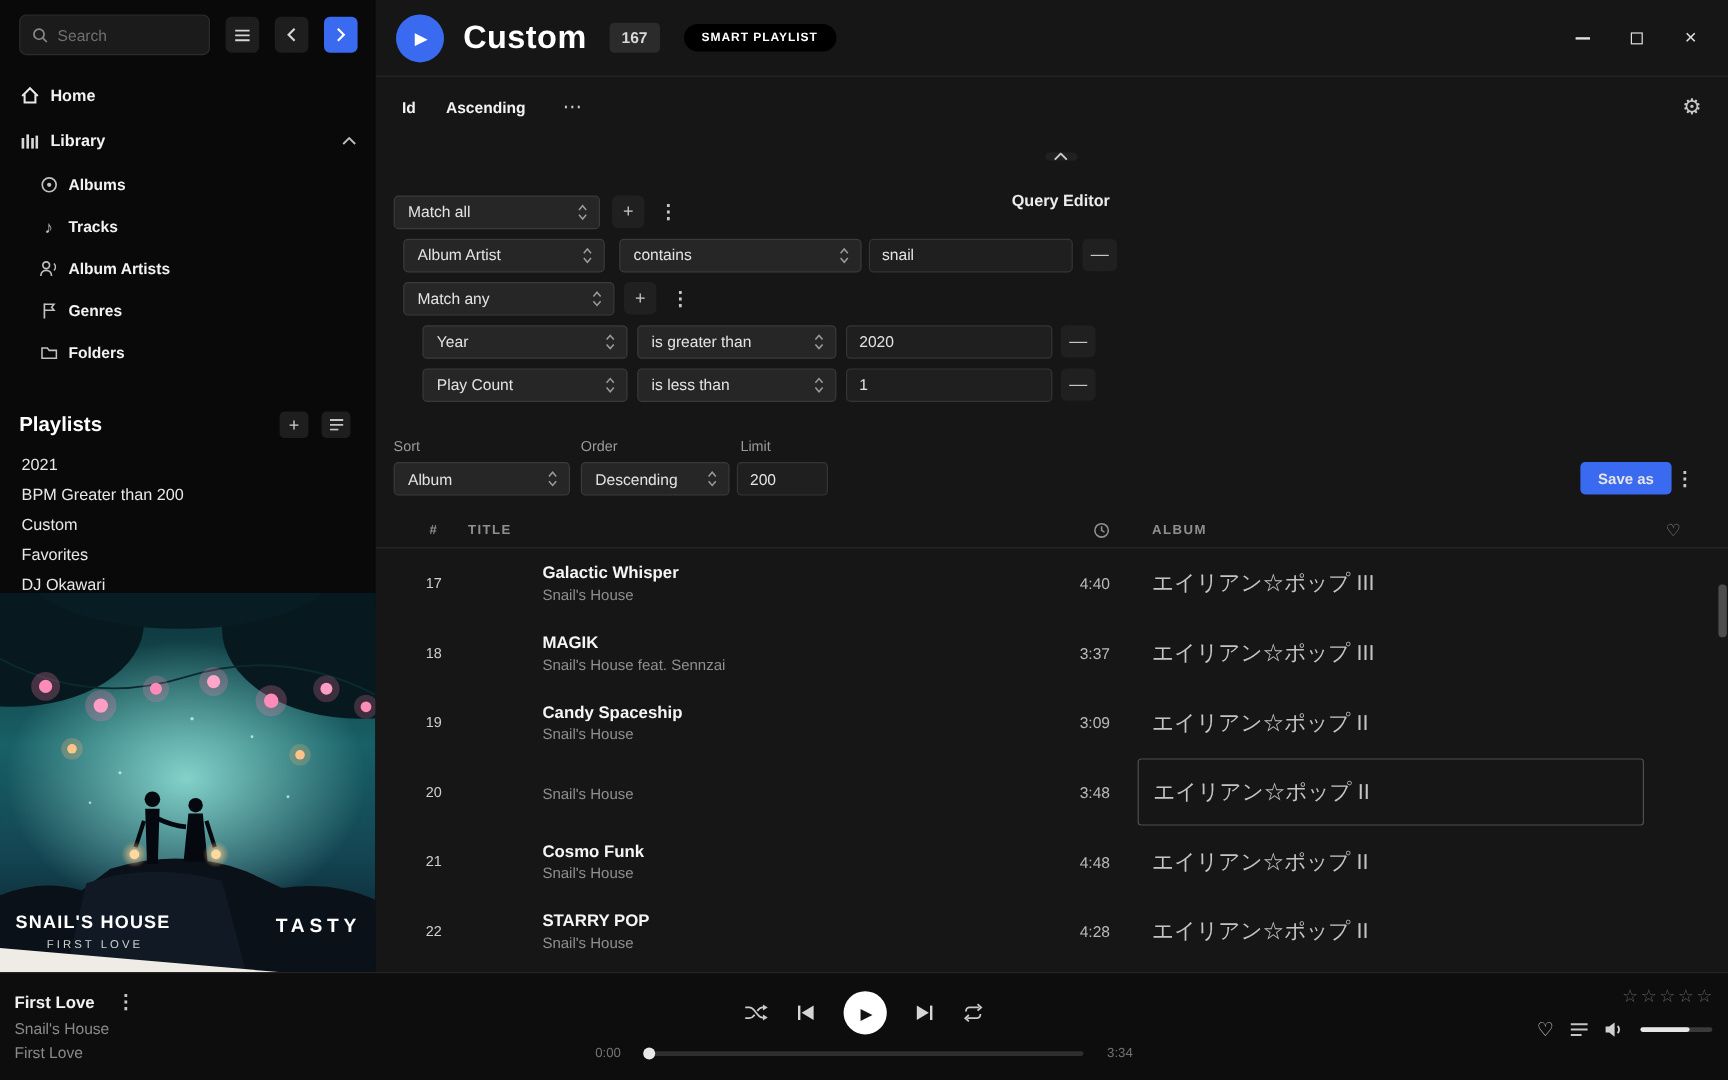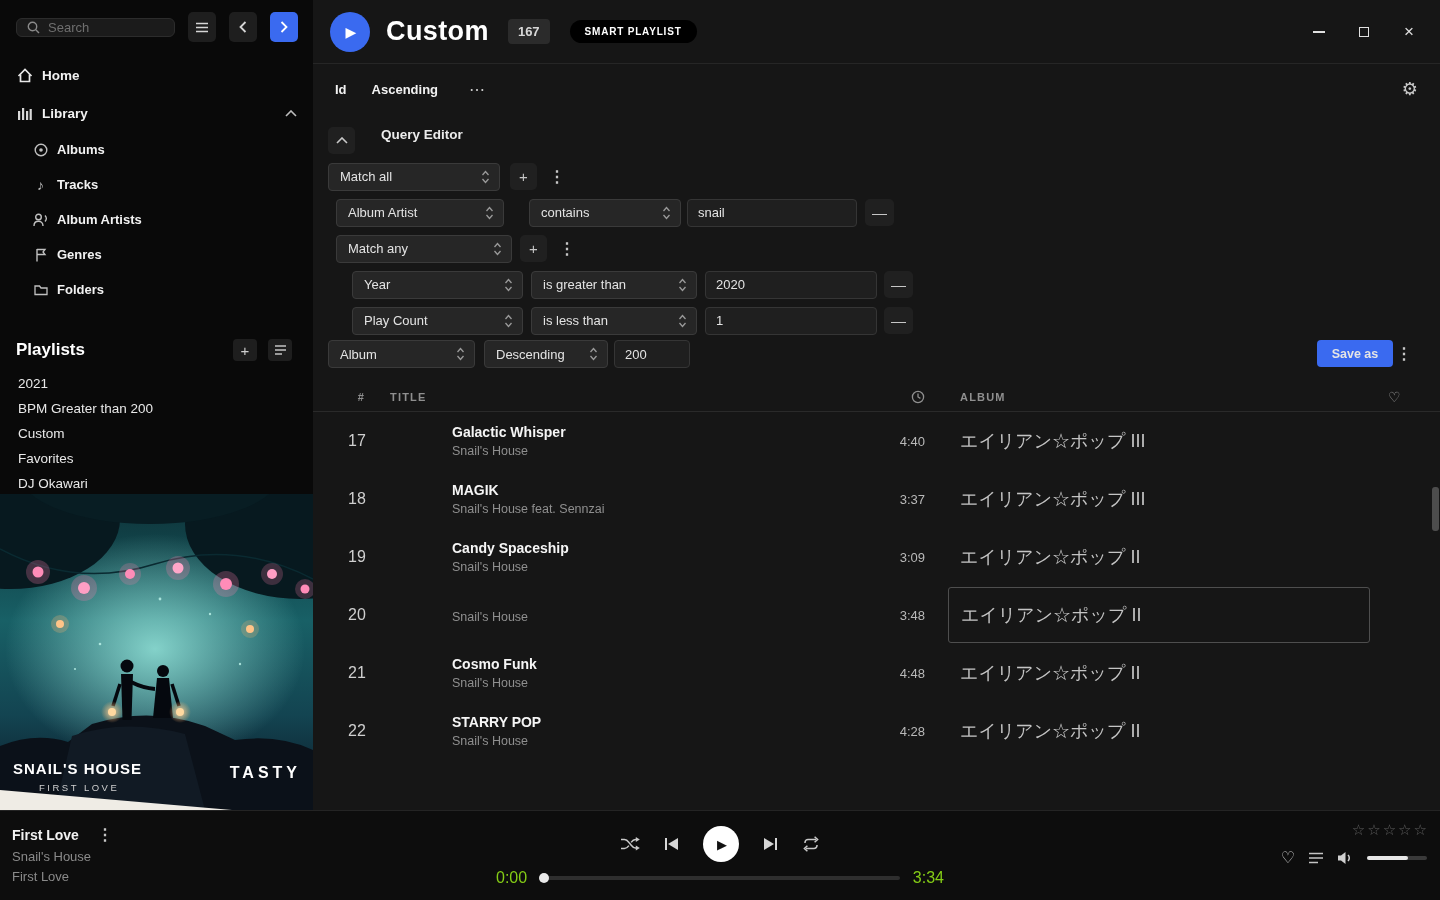--- a/index.html
+++ b/index.html
@@ -3,21 +3,21 @@
 <meta charset="utf-8">
 <style>
   * { margin:0; padding:0; box-sizing:border-box; }
   html,body { width:1440px; height:900px; overflow:hidden; background:#161616;
     font-family:"Liberation Sans", sans-serif; color:#eaeaea; }
   .app { position:relative; width:1440px; height:900px; }
 
   
   .sidebar { position:absolute; left:0; top:0; width:313px; height:810px; background:#090909; z-index:2; }
   .search-row { display:flex; align-items:center; padding:12px 15px 12px 16px; gap:13px; }
-  .search-box { width:160px; height:19px; background:#1b1b1b; border:1px solid #2c2c2c; border-radius:6px;
+  .search-box { width:160px; height:34px; background:#1b1b1b; border:1px solid #2c2c2c; border-radius:6px;
     display:flex; align-items:center; gap:8px; padding:0 10px; }
   .search-box input { background:transparent; border:none; outline:none; color:#bdbdbd; font-size:13px; width:110px;
     font-family:"Liberation Sans", sans-serif; }
   .search-box input::placeholder { color:#6f6f6f; }
   .icon-btn { width:28px; height:30px; background:#1e1e1e; border:none; border-radius:5px; display:flex;
     align-items:center; justify-content:center; cursor:pointer; }
   .icon-btn.blue { background:#3a6af0; }
 
   .nav { margin-top:2px; }
   .nav-item { display:flex; align-items:center; gap:9px; height:38px; padding:0 16px; font-size:13.5px;
@@ -61,21 +61,21 @@
 
   .toolbar { height:50px; display:flex; align-items:center; padding:0 22px; }
   .tb-sort { font-size:13px; font-weight:700; color:#f2f2f2; margin-right:25px; cursor:pointer; }
   .tb-more { font-size:16px; color:#c9c9c9; letter-spacing:1px; margin-left:6px; cursor:pointer; }
   .tb-gear { margin-left:auto; font-size:18px; color:#c8c8c8; cursor:pointer; }
 
   .sq-btn { width:27px; height:27px; background:#202020; border:none; border-radius:5px; color:#c6c6c6;
     display:flex; align-items:center; justify-content:center; font-size:15px; cursor:pointer; }
   .kebab { font-size:16px; color:#c6c6c6; font-weight:700; padding:0 4px; cursor:pointer; }
 
-  .qe-head { margin:13px 0 0 15px; height:26px; display:flex; align-items:flex-start; gap:26px; }
+  .qe-head { margin:13px 0 0 15px; height:26px; display:flex; align-items:center; gap:26px;flex-direction:column; }
   .qe-title { font-size:13.5px; font-weight:700; color:#ececec; }
 
   .qe-row, .qe-rule { display:flex; align-items:center; height:29px; margin-top:7px; }
   .qe-row.root { margin-left:15px; margin-top:9px; }
   .qe-row.nested, .qe-rule.lvl1 { margin-left:23px; }
   .qe-rule.lvl2 { margin-left:39px; }
 
   .select { height:28px; background:#262626; border:1px solid #3a3a3a; border-radius:4px; display:flex;
     align-items:center; padding:0 9px 0 11px; cursor:pointer; }
   .select .sel-text { font-size:13px; color:#e3e3e3; flex:1; white-space:nowrap; overflow:hidden; }
@@ -95,21 +95,21 @@
     padding:0 20px 0 35px; align-items:center; }
   .thead { height:29px; border-bottom:1px solid #2a2a2a; }
   .th { font-size:11px; font-weight:700; letter-spacing:1.2px; color:#8f8f8f; }
   .th-num { text-align:center; }
   .th-title { grid-column:3 / 6; }
   .th-dur { grid-column:6; display:flex; justify-content:flex-end; }
   .th-album { grid-column:8; }
   .th-heart { grid-column:9; text-align:center; font-size:14px; font-weight:400; }
 
   .trow { height:58px; cursor:pointer; }
-  .c-num { grid-column:1; font-size:16px; color:#cfcfcf; }
+  .c-num { grid-column:1; text-align:center; font-size:12px; color:#cfcfcf; }
   .c-thumb { grid-column:3; }
   .thumb { width:44px; height:44px; border-radius:3px; }
   .thumb.a { background:
       radial-gradient(circle at 32% 30%, #fde9f1 0 17%, rgba(0,0,0,0) 18%),
       radial-gradient(circle at 70% 62%, #ffffff 0 11%, rgba(0,0,0,0) 12%),
       radial-gradient(circle at 78% 22%, #ffd3e6 0 14%, rgba(0,0,0,0) 15%),
       linear-gradient(140deg, #f8b7cf, #ee6fa8 55%, #df4690); }
   .thumb.b { background:
       radial-gradient(circle at 60% 32%, #ffdbe5 0 16%, rgba(0,0,0,0) 17%),
       radial-gradient(circle at 28% 70%, #ff92b2 0 19%, rgba(0,0,0,0) 20%),
@@ -136,21 +136,21 @@
 
   .player-center { position:absolute; left:50%; top:14px; transform:translateX(-50%); display:flex;
     align-items:center; gap:24px; height:38px; }
   .pc-btn { background:none; border:none; display:flex; align-items:center; justify-content:center; cursor:pointer; }
   .play-btn { width:36px; height:36px; border-radius:50%; background:#fff; color:#111; font-size:13px;
     display:flex; align-items:center; justify-content:center; border:none; cursor:pointer; }
   .play-btn span { margin-left:2px; }
 
   .progress { position:absolute; left:50%; top:58px; transform:translateX(-50%); width:448px; height:18px;
     display:flex; align-items:center; gap:13px; }
-  .ptime { font-size:16px; color:#84cc16; min-width:28px; }
+  .ptime { font-size:11px; color:#737373; min-width:28px; }
   .ptime.r { text-align:right; }
   .pbar { flex:1; height:4px; background:#2e2e2e; border-radius:2px; position:relative; cursor:pointer; }
   .pknob { position:absolute; left:-1px; top:-3px; width:10px; height:10px; border-radius:50%; background:#e9e9e9; }
 
   .player-right { position:absolute; right:13px; top:10px; display:flex; flex-direction:column; align-items:flex-end; }
   .stars { display:flex; gap:2px; font-size:15px; color:#5e5e5e; cursor:pointer; }
   .pr-row2 { display:flex; align-items:center; gap:13px; margin-top:9px; }
   .heart-glyph { font-size:16px; color:#c9c9c9; cursor:pointer; }
   .vbar { width:60px; height:4px; background:#3a3a3a; border-radius:2px; position:relative; cursor:pointer; }
   .vfill { position:absolute; left:0; top:0; height:4px; width:68%; background:#e6e6e6; border-radius:2px; }
@@ -404,21 +404,21 @@
     </div>
 
     <div class="qe-rule lvl1">
       <div class="select" style="width:168px">
         <span class="sel-text">Album Artist</span>
         <svg width="9" height="14" viewBox="0 0 9 14">
             <path d="M1.5 5 L4.5 1.5 L7.5 5" stroke="#9a9a9a" stroke-width="1.3" fill="none"></path>
             <path d="M1.5 9 L4.5 12.5 L7.5 9" stroke="#9a9a9a" stroke-width="1.3" fill="none"></path>
           </svg>
       </div>
-      <div class="select" style="width:152px;margin-left:25px">
+      <div class="select" style="width:202px;margin-left:12px">
         <span class="sel-text">contains</span>
         <svg width="9" height="14" viewBox="0 0 9 14">
             <path d="M1.5 5 L4.5 1.5 L7.5 5" stroke="#9a9a9a" stroke-width="1.3" fill="none"></path>
             <path d="M1.5 9 L4.5 12.5 L7.5 9" stroke="#9a9a9a" stroke-width="1.3" fill="none"></path>
           </svg>
       </div>
       <input class="qinput" style="width: 170px; margin-left: 6px;" value="snail">
       <button class="sq-btn" style="margin-left:8px;width:29px">
           <span>—</span>
         </button>
@@ -473,20 +473,25 @@
             <path d="M1.5 5 L4.5 1.5 L7.5 5" stroke="#9a9a9a" stroke-width="1.3" fill="none"></path>
             <path d="M1.5 9 L4.5 12.5 L7.5 9" stroke="#9a9a9a" stroke-width="1.3" fill="none"></path>
           </svg>
       </div>
       <input class="qinput" style="width: 172px; margin-left: 8px;" value="1">
       <button class="sq-btn" style="margin-left:7px;width:29px">
           <span>—</span>
         </button>
     </div>
 
+    <div class="sort-labels">
+      <span style="width:156px">Sort</span>
+      <span style="width:133px">Order</span>
+      <span>Limit</span>
+    </div>
     <div class="sort-controls">
       <div class="select" style="width:147px">
         <span class="sel-text">Album</span>
         <svg width="9" height="14" viewBox="0 0 9 14">
             <path d="M1.5 5 L4.5 1.5 L7.5 5" stroke="#9a9a9a" stroke-width="1.3" fill="none"></path>
             <path d="M1.5 9 L4.5 12.5 L7.5 9" stroke="#9a9a9a" stroke-width="1.3" fill="none"></path>
           </svg>
       </div>
       <div class="select" style="width:124px">
         <span class="sel-text">Descending</span>

